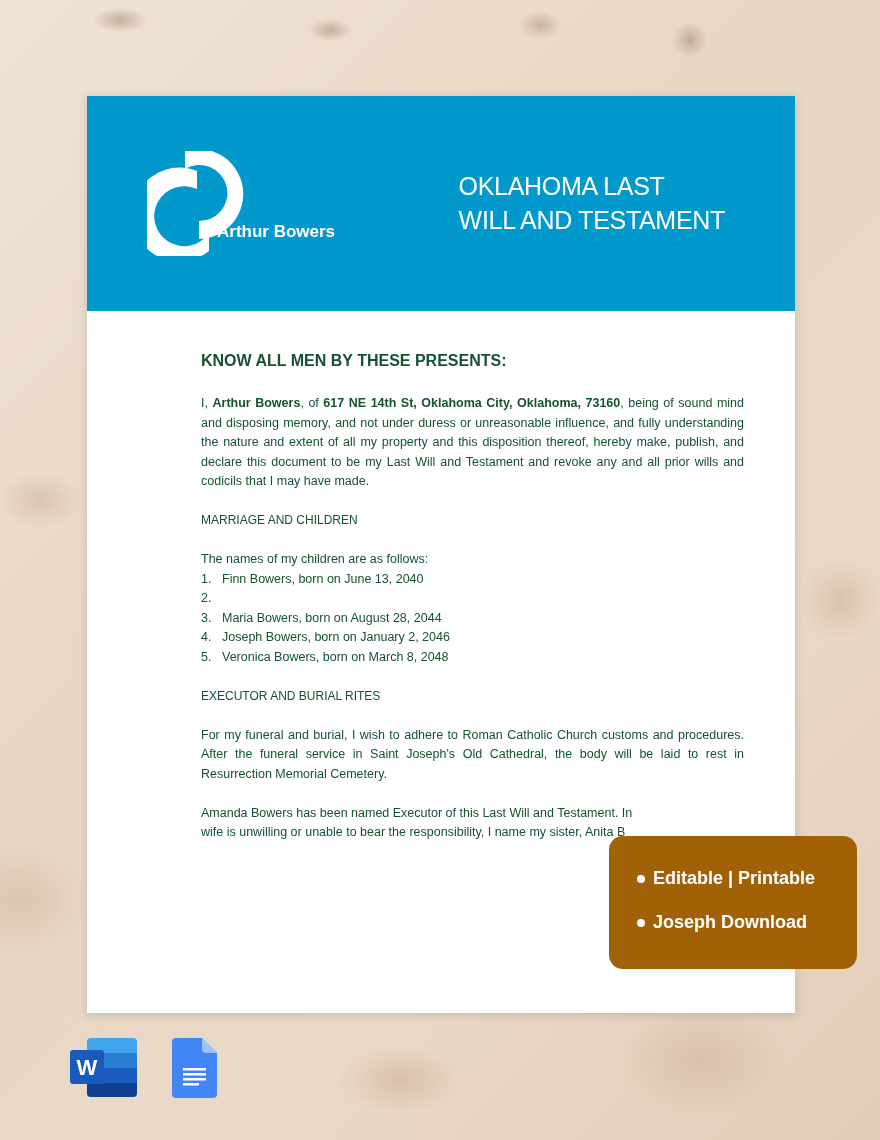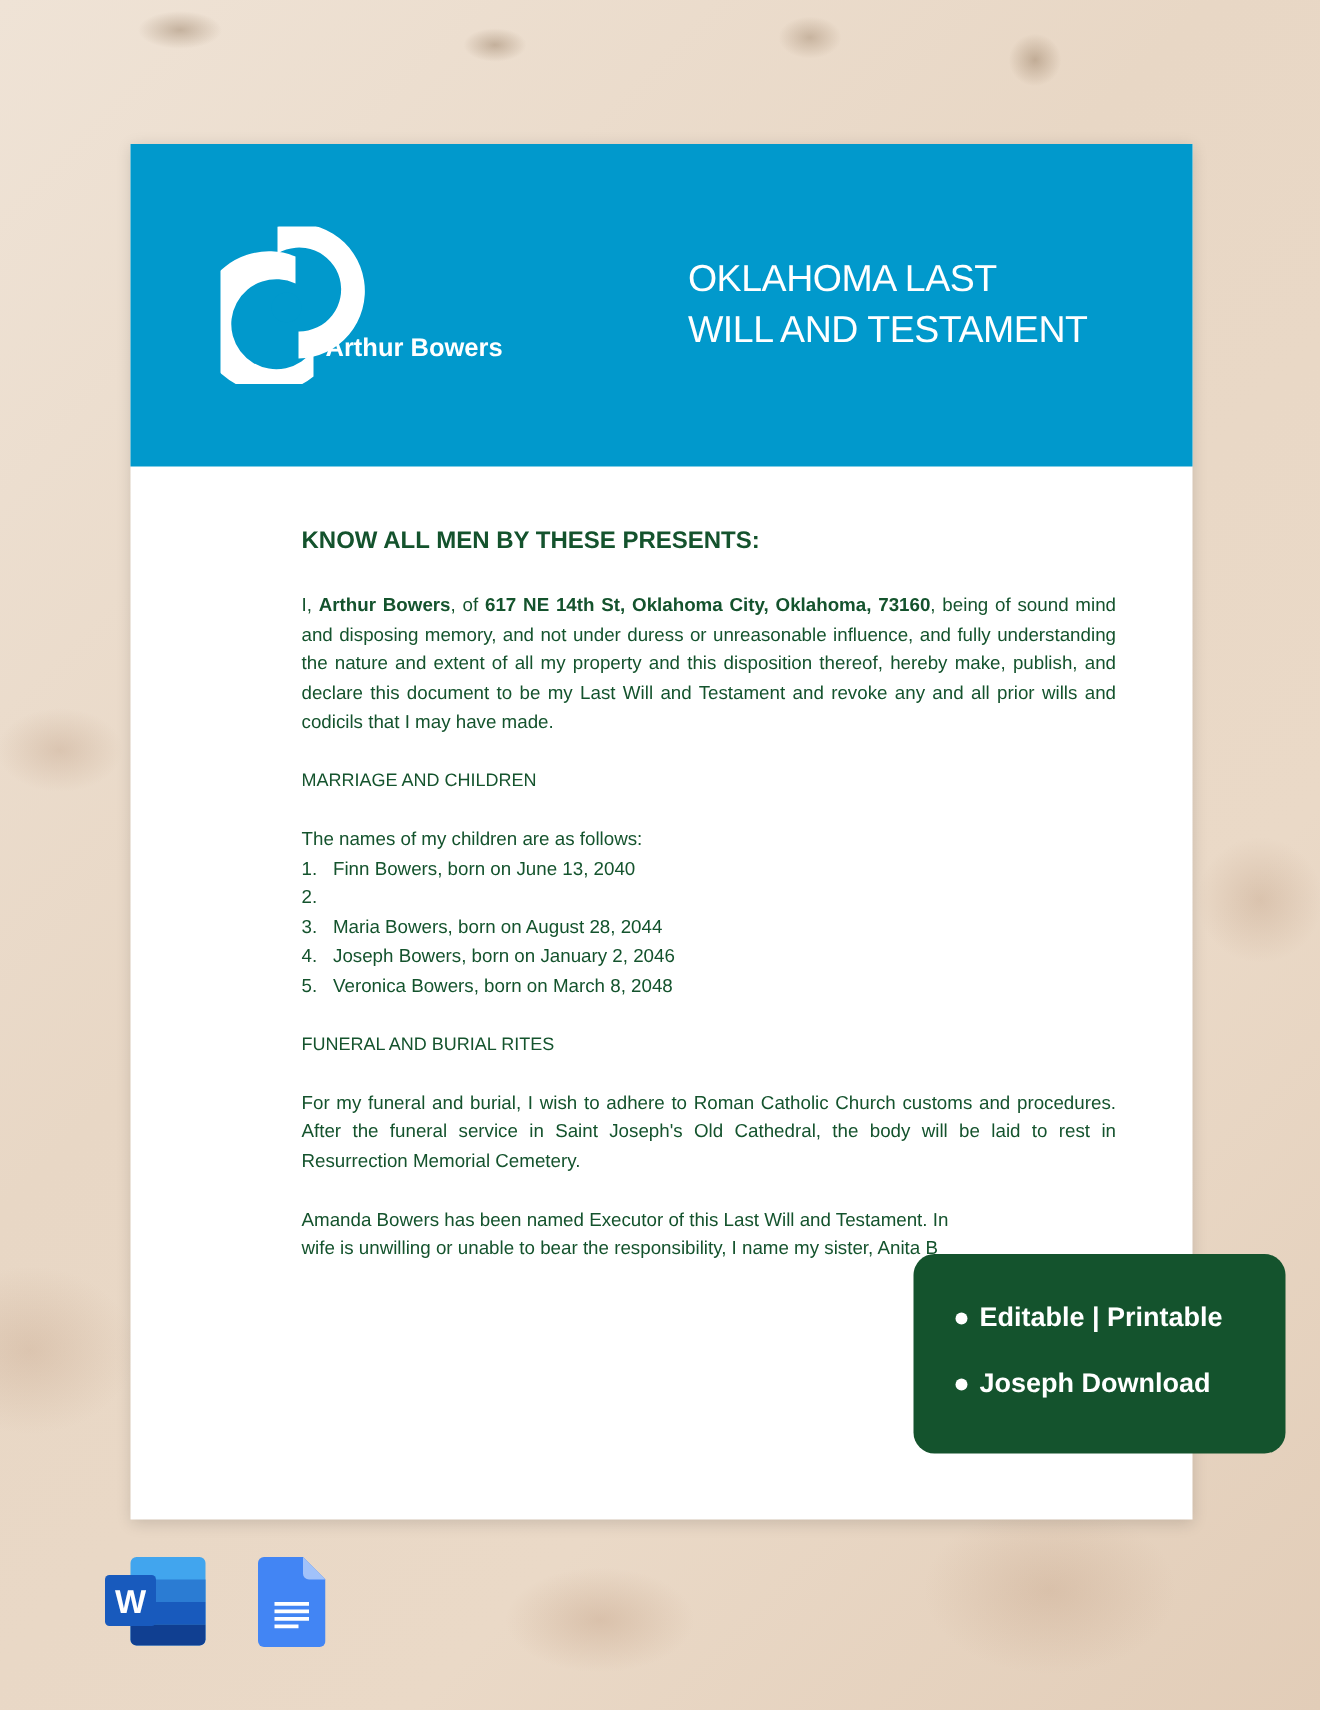--- a/index.html
+++ b/index.html
@@ -44,21 +44,21 @@
     color: #14532d; font-size: 12.5px; line-height: 19.5px; margin-left: 31px;
   }
   .h1 { font-size: 16px; font-weight: bold; margin: 0 0 23px 0; line-height: 20px; }
   .p { text-align: justify; margin: 0 0 19.5px 0; }
   .h2 { font-weight: normal; font-size: 12px; margin: 0 0 19.5px 0; }
   .list { margin: 0 0 19.5px 0; padding: 0; list-style: none; }
   .list li { display: flex; }
   .list .num { width: 21px; }
   .badge {
     position: absolute; left: 609px; top: 836px; width: 248px; height: 133px;
-    background: #14532d; border-radius: 14px;
+    background: #a16207; border-radius: 14px;
   }
   .badge-item {
     position: absolute; left: 28px; color: #fff; font-size: 18px; font-weight: bold;
     display: flex; align-items: center;
   }
   .badge-item .dot {
     width: 8px; height: 8px; background: #fff; border-radius: 50%; margin-right: 8px;
   }
   .app-icon { position: absolute; }
 </style>
@@ -100,21 +100,21 @@
       <li>
           <span class="num">4.</span>
           <span>Joseph Bowers, born on January 2, 2046</span>
         </li>
       <li>
           <span class="num">5.</span>
           <span>Veronica Bowers, born on March 8, 2048</span>
         </li>
     </ul>
 
-    <div class="h2">FUNERAL AND BURIAL RITES</div>
+    <div class="h2">EXECUTOR AND BURIAL RITES</div>
     <div class="p">For my funeral and burial, I wish to adhere to Roman Catholic Church customs and procedures. After the funeral service in Saint Joseph's Old Cathedral, the body will be laid to rest in Resurrection Memorial Cemetery.</div>
 
     <div style="white-space:nowrap;">
       <div>Amanda Bowers has been named Executor of this Last Will and Testament. In</div>
       <div>wife is unwilling or unable to bear the responsibility, I name my sister, Anita B</div>
     </div>
   </div>
 </div>
 
 <div class="badge">

